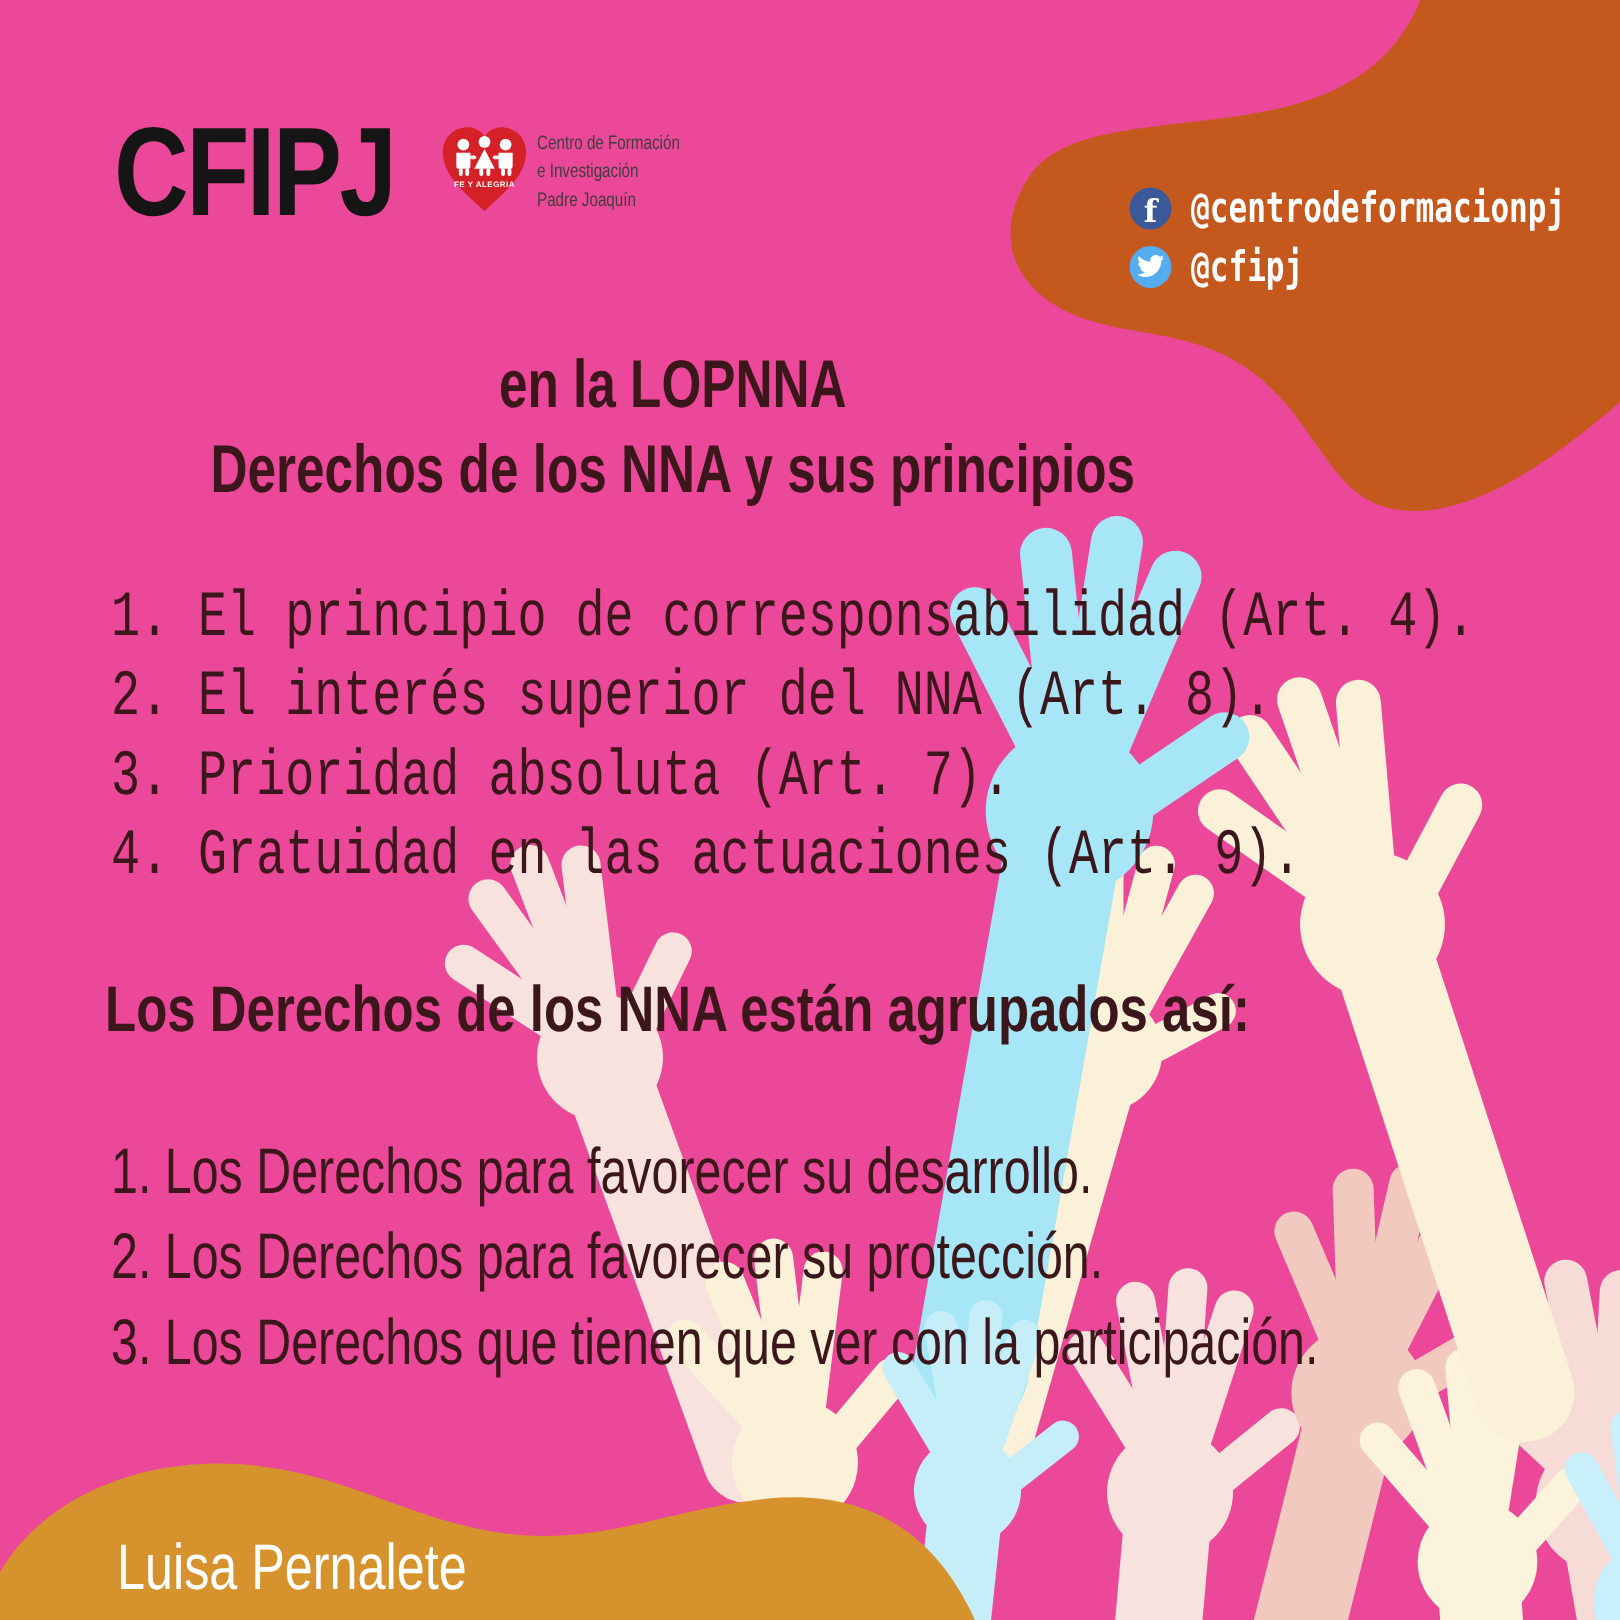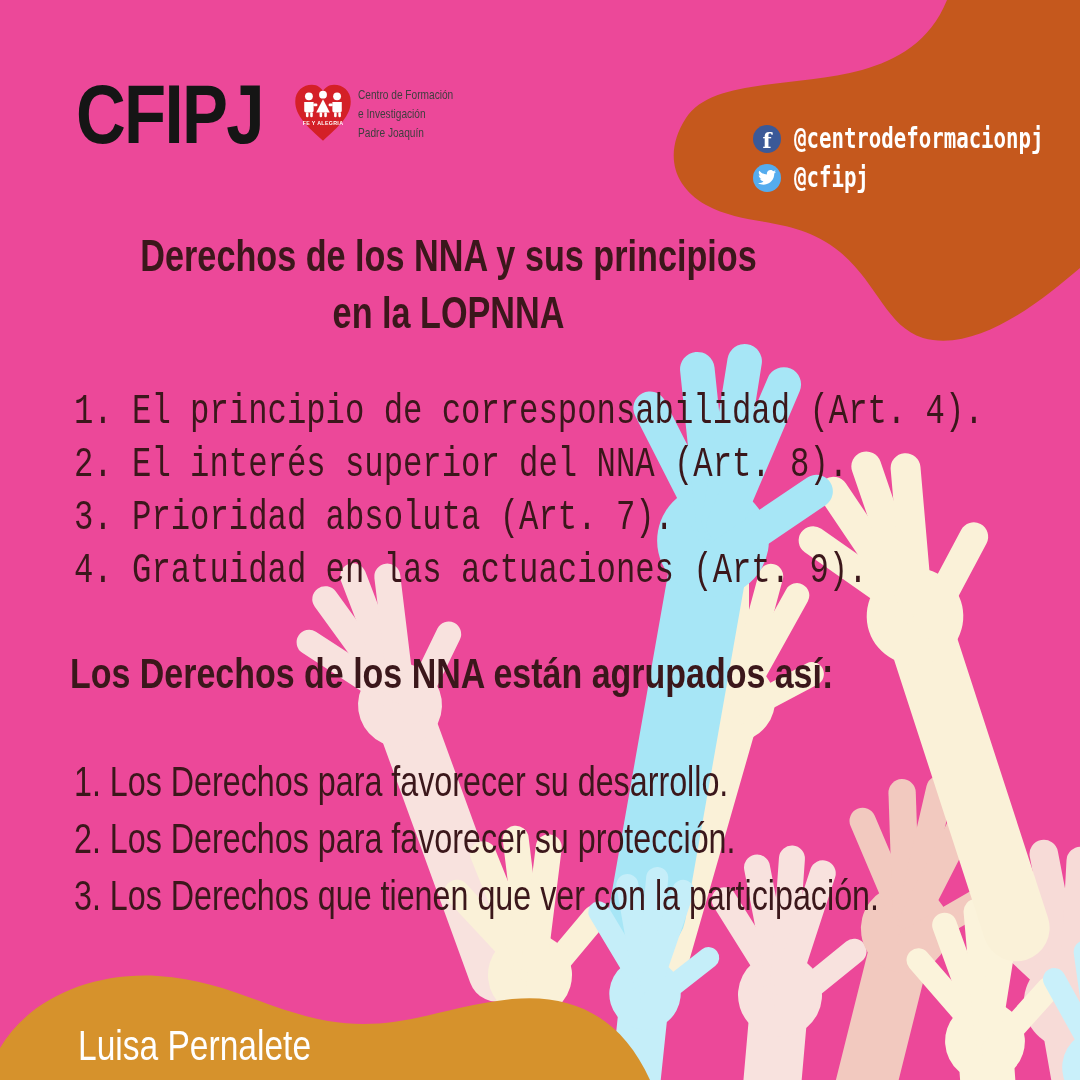--- a/index.html
+++ b/index.html
@@ -132,22 +132,22 @@
           c-1.68,1.32-3.81,2.1-6.12,2.1 c-0.4,0-0.79-0.02-1.18-0.07 C2.18,18.63,4.78,19.5,7.6,19.5
           c9.1,0,14.07-7.53,14.07-14.06 l-0.02-0.64 C22.6,4.1,23.4,3.3,24,2.4 Z"></path>
       </svg>
     </div>
     <div class="handle">
       <span class="cond">@cfipj</span>
     </div>
   </div>
 
   <div class="layer" id="title">
+    <div><span class="condC">en la LOPNNA</span></div>
     <div><span class="condC">Derechos de los NNA y sus principios</span></div>
-    <div><span class="condC">en la LOPNNA</span></div>
   </div>
 
   <div class="layer" id="principles">
     <div><span class="cond">1. El principio de corresponsabilidad (Art. 4).</span></div>
     <div><span class="cond">2. El interés superior del NNA (Art. 8).</span></div>
     <div><span class="cond">3. Prioridad absoluta (Art. 7).</span></div>
     <div><span class="cond">4. Gratuidad en las actuaciones (Art. 9).</span></div>
   </div>
 
   <div class="layer" id="groups-heading">

